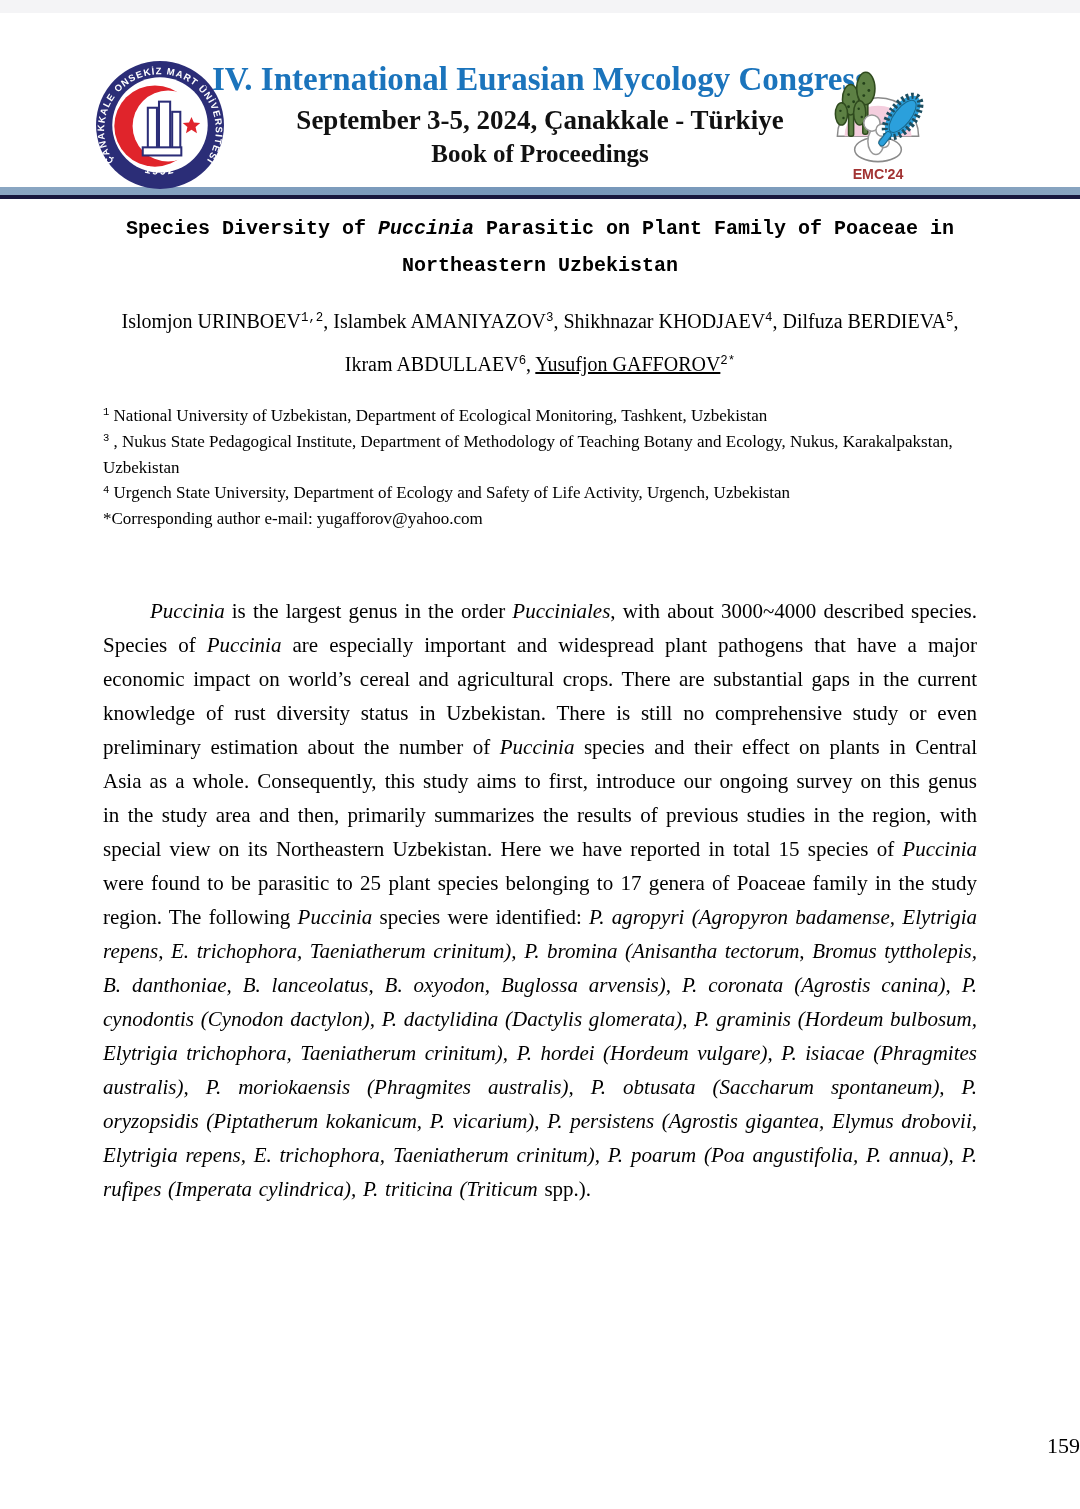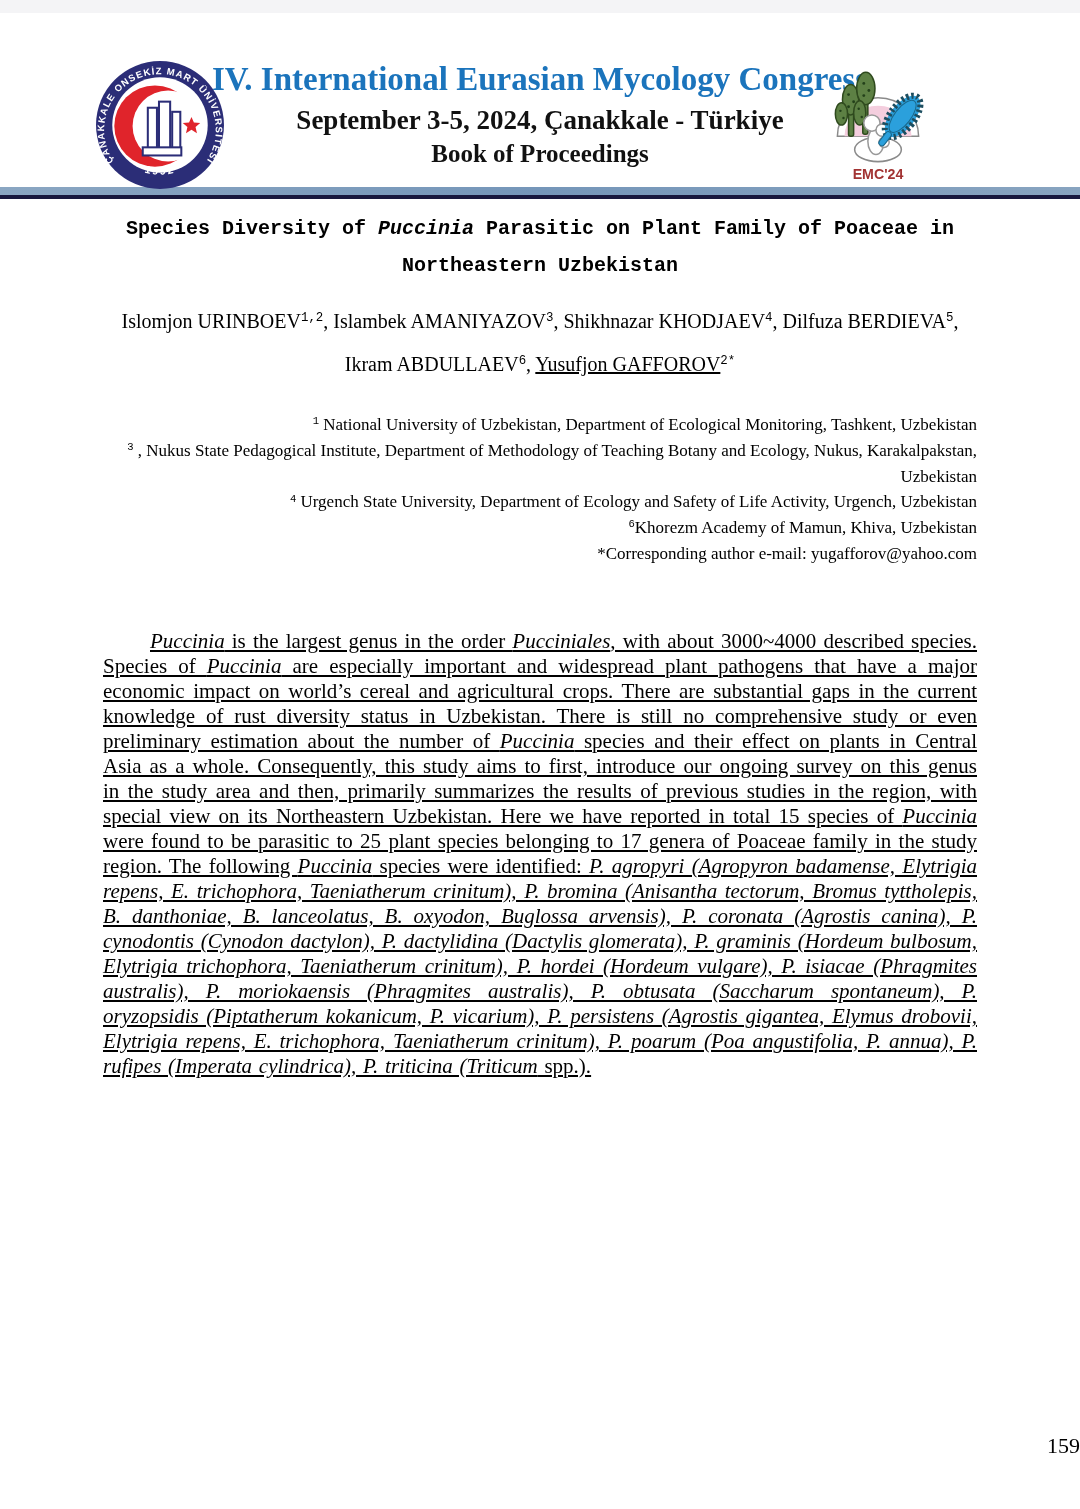--- a/index.html
+++ b/index.html
@@ -39,32 +39,31 @@
   .paper-title {
     margin-top: 11px;
     font-size: 20px; font-weight: bold;
     line-height: 37px; text-align: center; font-family: Liberation Mono, monospace;
   }
   .authors {
     margin-top: 16px;
     font-size: 20px; line-height: 43px; text-align: center;
   }
   .affiliations {
-    margin-top: 26px;
-    font-size: 17px; line-height: 25.8px; text-align: right;
+    margin-top: 17px;
+    font-size: 17px; line-height: 25.8px; text-align: left;
   }
   .affil-line { }
   .email-line { }
 
   .abstract {
     margin-top: 62px;
-    font-size: 21px; line-height: 25px;
+    font-size: 21px; line-height: 34px;
     text-align: justify; text-indent: 47px;
     word-spacing: 1.5px;
-    text-decoration: underline;
   }
 
   .it { font-style: italic; }
   .ul { text-decoration: underline; }
   sup {
     font-size: 0.62em;
     vertical-align: baseline;
     position: relative; top: -0.55em;
     line-height: 0;
     font-family: Liberation Mono, monospace;
@@ -158,21 +157,20 @@
 <main class="article">
 
   <div class="paper-title"><span>Species Diversity of </span><span class="it">Puccinia</span><span> Parasitic on Plant Family of Poaceae in Northeastern Uzbekistan</span></div>
 
   <div class="authors"><span>Islomjon URINBOEV</span><sup>1,2</sup><span>, Islambek AMANIYAZOV</span><sup>3</sup><span>, Shikhnazar KHODJAEV</span><sup>4</sup><span>, Dilfuza BERDIEVA</span><sup>5</sup><span>, Ikram ABDULLAEV</span><sup>6</sup><span>, </span><span class="ul">Yusufjon GAFFOROV</span><sup>2*</sup></div>
 
   <div class="affiliations">
     <div class="affil-line"><sup>1</sup><span> National University of Uzbekistan, Department of Ecological Monitoring, Tashkent, Uzbekistan</span></div>
     <div class="affil-line"><sup>3</sup><span> , Nukus State Pedagogical Institute, Department of Methodology of Teaching Botany and Ecology, Nukus, Karakalpakstan, Uzbekistan</span></div>
     <div class="affil-line"><sup>4</sup><span> Urgench State University, Department of Ecology and Safety of Life Activity, Urgench, Uzbekistan</span></div>
-    <div class="affil-line"><sup>6</sup><span>Khorezm Academy of Mamun, Khiva, Uzbekistan</span></div>
     <div class="email-line">*Corresponding author e-mail: yugafforov@yahoo.com</div>
   </div>
 
   <p class="abstract"><span class="it">Puccinia</span><span> is the largest genus in the order </span><span class="it">Pucciniales</span><span>, with about 3000~4000 described species. Species of </span><span class="it">Puccinia</span><span> are especially important and widespread plant pathogens that have a major economic impact on world’s cereal and agricultural crops. There are substantial gaps in the current knowledge of rust diversity status in Uzbekistan. There is still no comprehensive study or even preliminary estimation about the number of </span><span class="it">Puccinia</span><span> species and their effect on plants in Central Asia as a whole. Consequently, this study aims to first, introduce our ongoing survey on this genus in the study area and then, primarily summarizes the results of previous studies in the region, with special view on its Northeastern Uzbekistan. Here we have reported in total 15 species of </span><span class="it">Puccinia</span><span> were found to be parasitic to 25 plant species belonging to 17 genera of Poaceae family in the study region. The following </span><span class="it">Puccinia</span><span> species were identified: </span><span class="it">P. agropyri (Agropyron badamense, Elytrigia repens, E. trichophora, Taeniatherum crinitum), P. bromina (Anisantha tectorum, Bromus tyttholepis, B. danthoniae, B. lanceolatus, B. oxyodon, Buglossa arvensis), P. coronata (Agrostis canina), P. cynodontis (Cynodon dactylon), P. dactylidina (Dactylis glomerata), P. graminis (Hordeum bulbosum, Elytrigia trichophora, Taeniatherum crinitum), P. hordei (Hordeum vulgare), P. isiacae (Phragmites australis), P. moriokaensis (Phragmites australis), P. obtusata (Saccharum spontaneum), P. oryzopsidis (Piptatherum kokanicum, P. vicarium), P. persistens (Agrostis gigantea, Elymus drobovii, Elytrigia repens, E. trichophora, Taeniatherum crinitum), P. poarum (Poa angustifolia, P. annua), P. rufipes (Imperata cylindrica), P. triticina (Triticum</span><span> spp.).</span></p>
 
 </main>
 
 <div class="page-number">159</div>
 
 </body></html>

